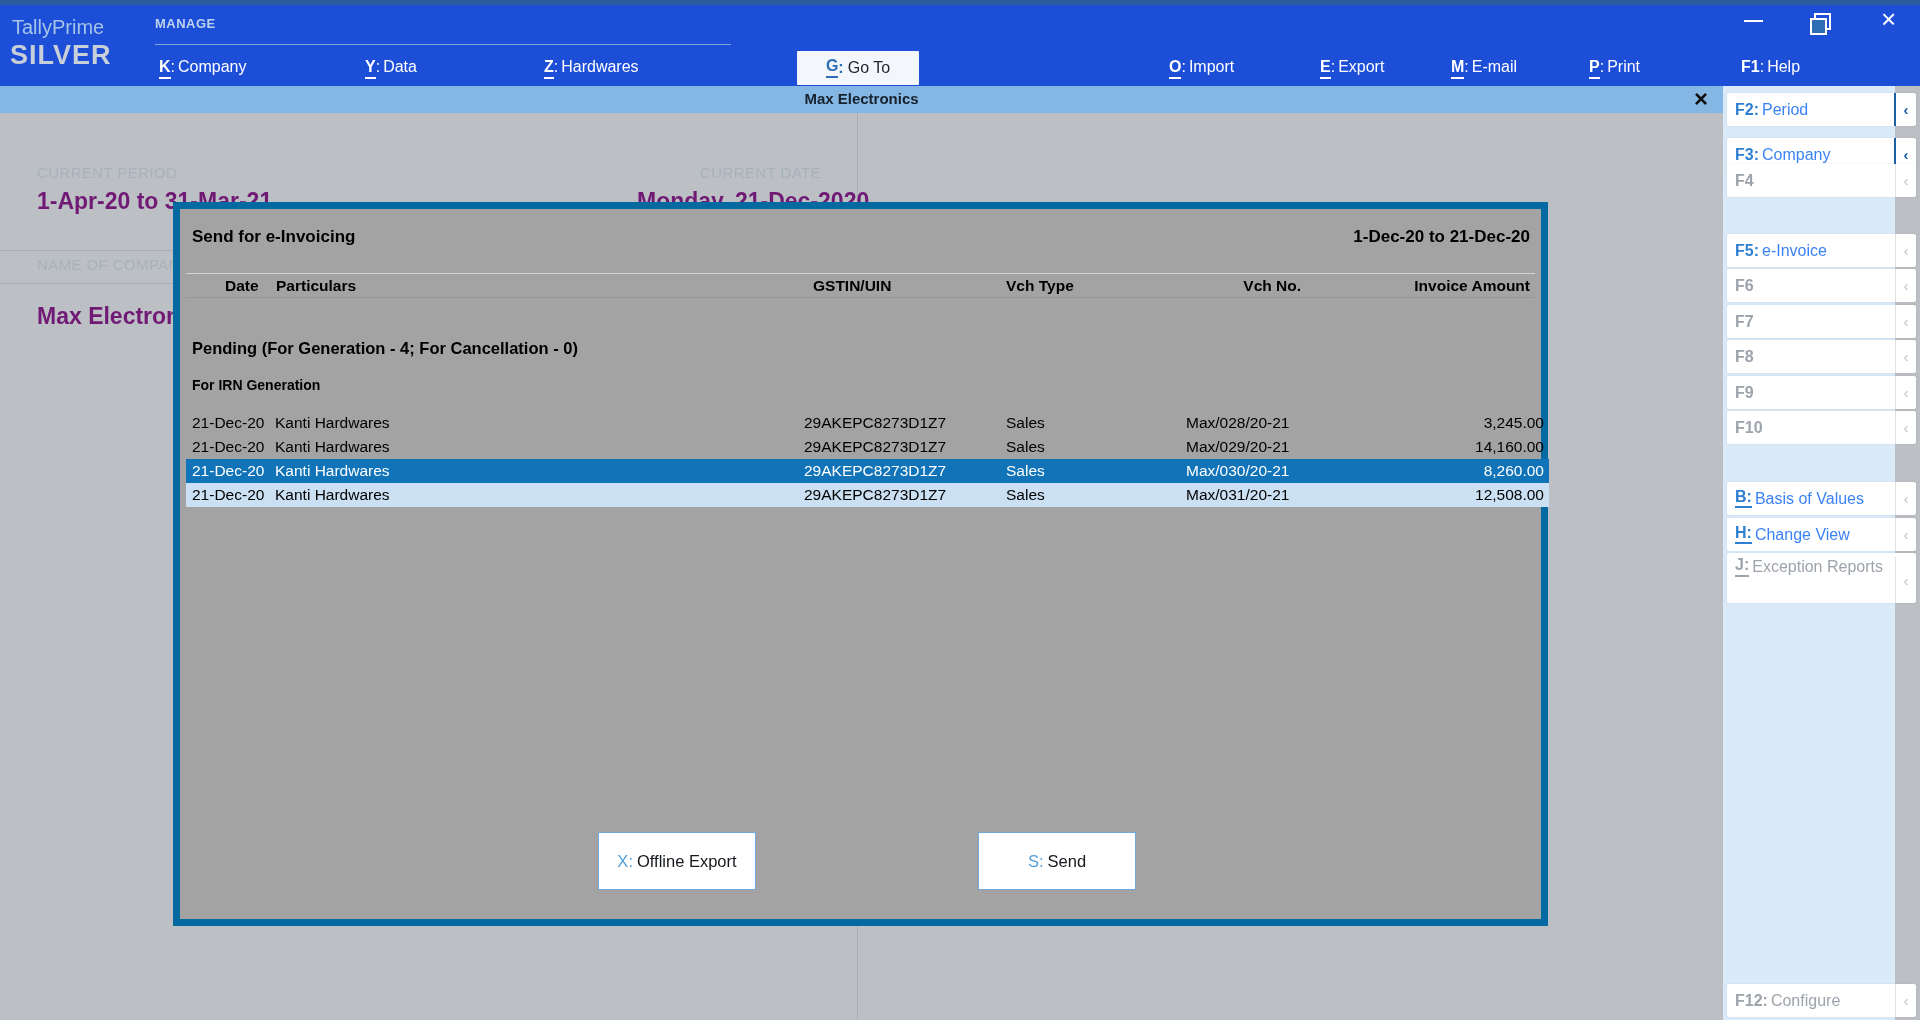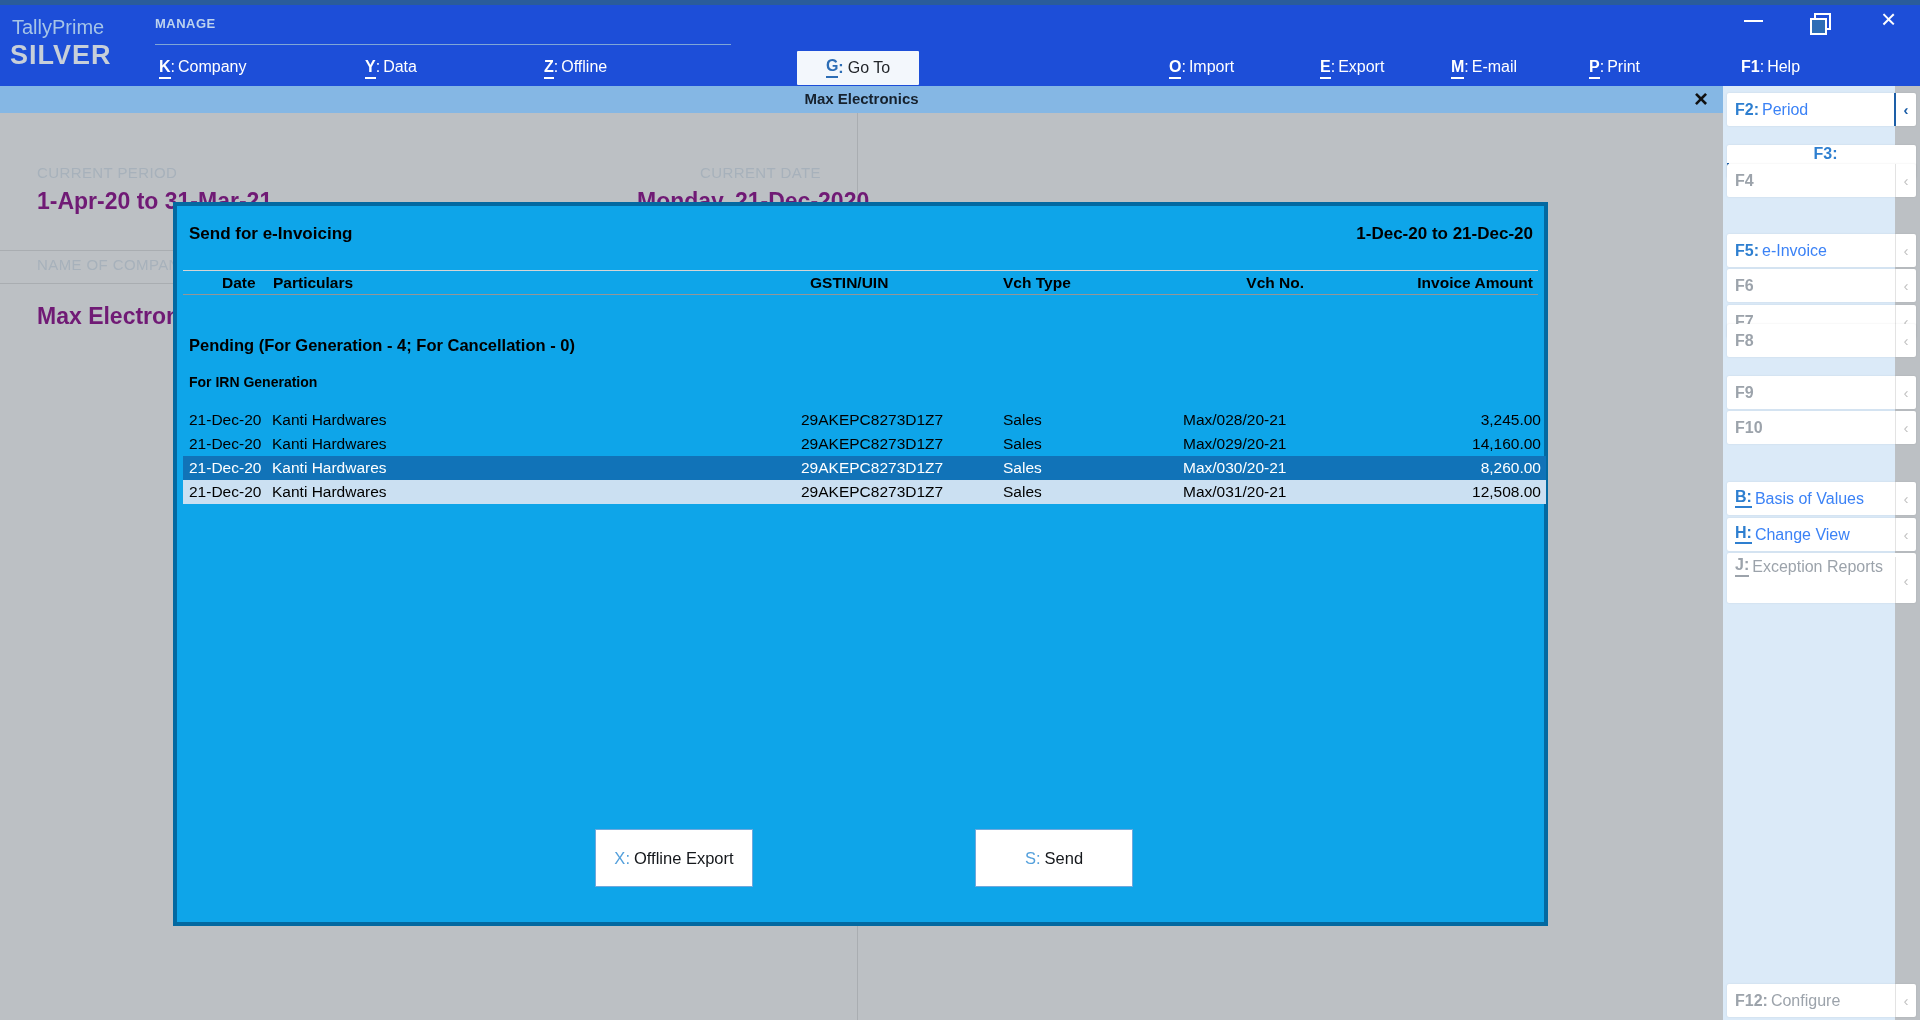--- a/index.html
+++ b/index.html
@@ -30,22 +30,22 @@
   .companybar{position:absolute;left:0;top:86px;width:1723px;height:27px;background:#85B7E4;}
   .companybar .cname{position:absolute;left:0;top:4px;width:1723px;text-align:center;
                      font-size:15px;font-weight:bold;color:#16212D;}
   .companybar .cclose{position:absolute;left:1694px;top:-1px;font-size:24px;font-weight:bold;color:#111111;cursor:default;}
   
   .vdivider{position:absolute;left:857px;top:113px;width:1px;height:907px;background:#A9ADB1;}
   .bg-label{position:absolute;font-size:15px;color:#A7B1BB;letter-spacing:.4px;white-space:nowrap;}
   .bg-value{position:absolute;font-size:23px;font-weight:bold;color:#701a75;white-space:nowrap;}
   .bg-hline{position:absolute;left:0;width:857px;height:1px;background:#A9ADB1;}
   
-  .dialog{position:absolute;left:173px;top:202px;width:1375px;height:724px;background:#0ea5e9;
-          border:4px solid #0369a1;z-index:10;box-sizing:border-box;}
+  .dialog{position:absolute;left:173px;top:202px;width:1375px;height:724px;background:#a3a3a3;
+          border:7px solid #0369a1;z-index:10;box-sizing:border-box;}
   .dlg-title{position:absolute;left:12px;top:18px;font-size:17px;font-weight:bold;color:#000000;}
   .dlg-period{position:absolute;right:11px;top:18px;font-size:17px;font-weight:bold;color:#000000;}
   .dlg-hl1{position:absolute;left:6px;right:6px;top:64px;height:1px;background:#D5D5D5;}
   .dlg-hl2{position:absolute;left:6px;right:6px;top:88px;height:1px;background:#969696;}
   .hcell{position:absolute;top:66px;height:22px;line-height:22px;font-size:15.5px;font-weight:bold;color:#000000;white-space:nowrap;}
   .h-date{left:45px;} .h-part{left:96px;} .h-gstin{left:633px;} .h-vtype{left:826px;}
   .h-vno{right:240px;} .h-amt{right:11px;}
   .dlg-section{position:absolute;left:12px;top:130px;font-size:16.5px;font-weight:bold;color:#000000;}
   .dlg-subsection{position:absolute;left:12px;top:168px;font-size:14px;font-weight:bold;color:#000000;}
   .trow{position:absolute;left:6px;width:1363px;height:24px;font-size:15.5px;color:#000000;}
@@ -83,21 +83,21 @@
     <div class="topbar-edge"></div>
     <div class="brand-name">TallyPrime</div>
     <div class="brand-edition">SILVER</div>
     <div class="manage-label">MANAGE</div>
     <div class="manage-line"></div>
     <div class="win-ctrl win-min"></div>
     <div class="win-ctrl win-restore"></div>
     <div class="win-ctrl win-close">×</div>
   <div class="menu-item" style="left: 159px;"><span class="mkey u">K</span><span class="mcolon">:</span><span class="mlabel">Company</span></div>
       <div class="menu-item" style="left: 365px;"><span class="mkey u">Y</span><span class="mcolon">:</span><span class="mlabel">Data</span></div>
-      <div class="menu-item" style="left: 544px;"><span class="mkey u">Z</span><span class="mcolon">:</span><span class="mlabel">Offline</span></div>
+      <div class="menu-item" style="left: 544px;"><span class="mkey u">Z</span><span class="mcolon">:</span><span class="mlabel">Hardwares</span></div>
       <div class="goto-btn">
         <span class="mkey">G</span>
         <span class="mcolon">:</span>
         <span class="mlabel">Go To</span>
       </div>
       <div class="menu-item" style="left: 1169px;"><span class="mkey u">O</span><span class="mcolon">:</span><span class="mlabel">Import</span></div>
       <div class="menu-item" style="left: 1320px;"><span class="mkey u">E</span><span class="mcolon">:</span><span class="mlabel">Export</span></div>
       <div class="menu-item" style="left: 1451px;"><span class="mkey u">M</span><span class="mcolon">:</span><span class="mlabel">E-mail</span></div>
       <div class="menu-item" style="left: 1589px;"><span class="mkey u">P</span><span class="mcolon">:</span><span class="mlabel">Print</span></div>
       <div class="menu-item" style="left: 1741px;"><span class="mkey">F1</span><span class="mcolon">:</span><span class="mlabel">Help</span></div>
@@ -176,21 +176,21 @@
         <span class="bl">Send</span>
     </div>
   </div>
 
   <div class="sidebar" id="sidebar">
       <div class="skey-btn strong" style="top: 7px;">
         <span class="k">F2:</span>
         <span class="lab">Period</span>
         <span class="chev">‹</span>
       </div>
-      <div class="skey-btn strong" style="top: 59px; flex-direction: column;">
+      <div class="skey-btn strong" style="top: 52px;">
         <span class="k">F3:</span>
         <span class="lab">Company</span>
         <span class="chev">‹</span>
       </div>
       <div class="skey-btn disabled" style="top: 78px;">
         <span class="k">F4</span>
         <span class="lab"></span>
         <span class="chev">‹</span>
       </div>
       <div class="skey-btn" style="top: 148px;">
@@ -201,21 +201,21 @@
       <div class="skey-btn disabled" style="top: 183px;">
         <span class="k">F6</span>
         <span class="lab"></span>
         <span class="chev">‹</span>
       </div>
       <div class="skey-btn disabled" style="top: 219px;">
         <span class="k">F7</span>
         <span class="lab"></span>
         <span class="chev">‹</span>
       </div>
-      <div class="skey-btn disabled" style="top: 238px; align-items: center;">
+      <div class="skey-btn disabled" style="top: 254px; align-items: center;">
         <span class="k">F8</span>
         <span class="lab"></span>
         <span class="chev">‹</span>
       </div>
       <div class="skey-btn disabled" style="top: 290px;">
         <span class="k">F9</span>
         <span class="lab"></span>
         <span class="chev">‹</span>
       </div>
       <div class="skey-btn disabled" style="top: 325px;">

